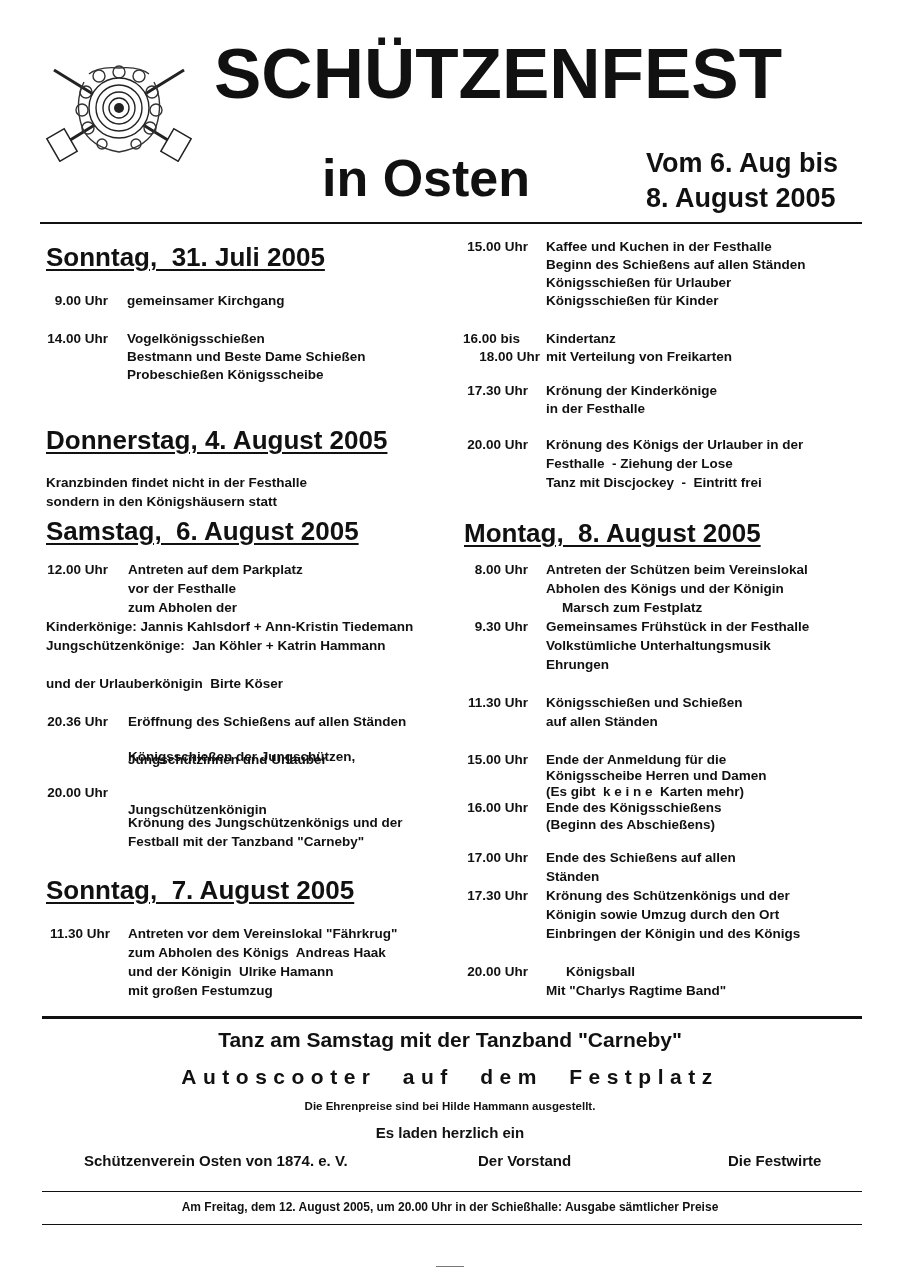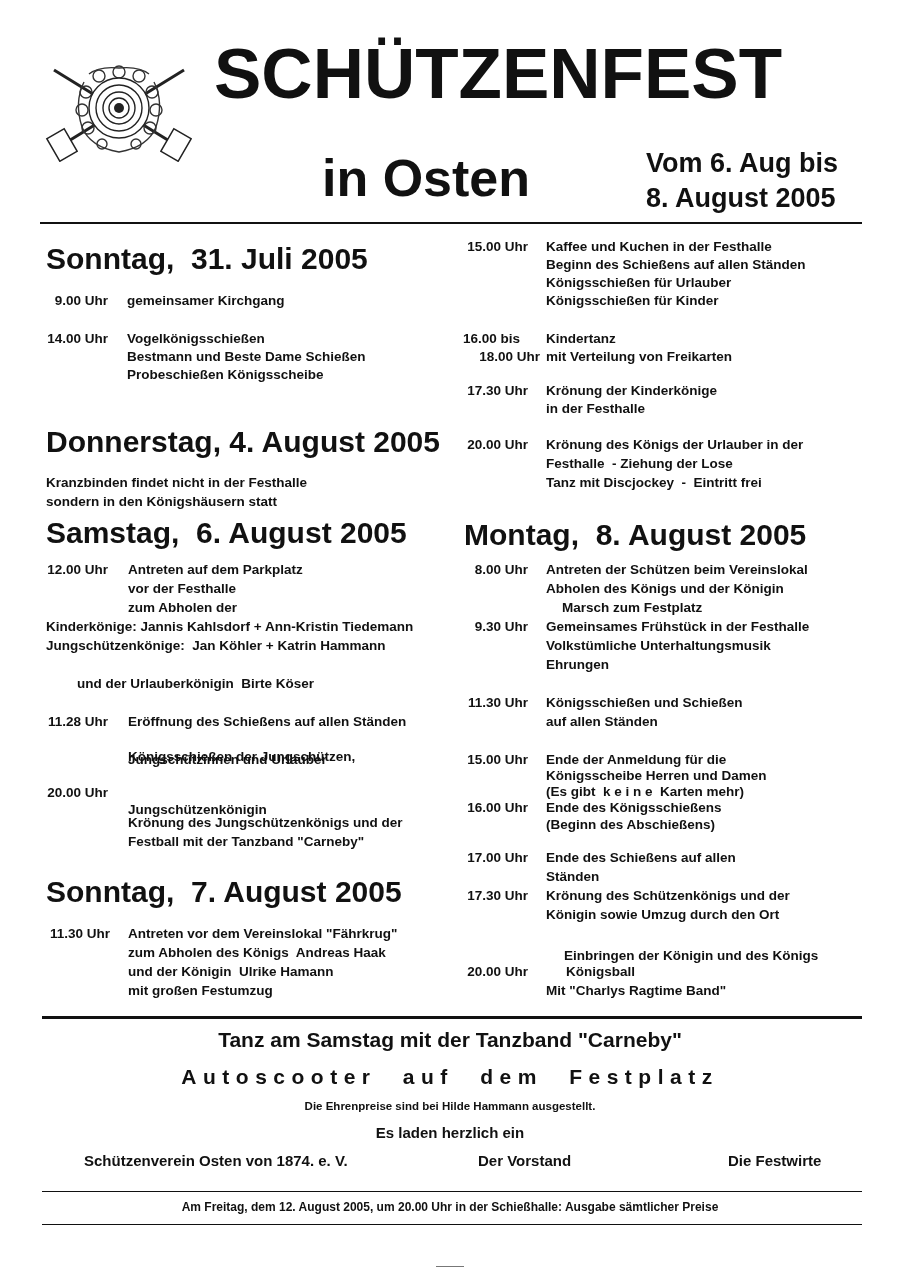--- a/index.html
+++ b/index.html
@@ -4,21 +4,21 @@
 <style>
   html, body { margin: 0; padding: 0; background: #ffffff; }
   body { width: 900px; height: 1272px; position: relative; overflow: hidden;
          font-family: "Liberation Sans", sans-serif; color: #111; }
   .abs { position: absolute; }
   .logo { left: 44px; top: 52px; width: 150px; height: 110px; }
   .title { left: 214px; top: 38px; font-size: 71px; font-weight: bold; letter-spacing: 0px; line-height: 1; }
   .subtitle { left: 322px; top: 152px; font-size: 52px; font-weight: bold; line-height: 1; }
   .daterange { left: 646px; top: 146px; font-size: 27px; font-weight: bold; line-height: 1.3; }
   .hr-top { left: 40px; top: 222px; width: 822px; height: 2px; background: #111; }
-  .day-h { font-size: 30px; font-weight: bold; text-decoration-thickness: 2px; text-underline-offset: 3px; white-space: pre; }
+  .day-h { font-size: 26px; font-weight: bold; text-decoration: underline; text-decoration-thickness: 2px; text-underline-offset: 3px; white-space: pre; }
   .row { font-size: 13.5px; font-weight: bold; line-height: 18.5px; }
   .time { position: absolute; width: 70px; text-align: right; white-space: pre; }
   .desc { position: absolute; white-space: pre; }
   .hr-mid { left: 42px; top: 1016px; width: 820px; height: 3px; background: #111; }
   .bottom-center { left: 0; width: 900px; text-align: center; font-weight: bold; }
   .hr-thin { left: 42px; height: 1px; width: 820px; background: #111; }
   .sig { font-size: 15px; font-weight: bold; top: 1152px; }
 </style>
 </head>
 <body>
@@ -87,24 +87,24 @@
 <div class="abs day-h" style="left:46px; top:516px;">Samstag,  6. August 2005</div>
 
 <div class="abs row" style="left:0; top:561px; width:450px; height:56px;">
   <span class="time" style="left:38px;">12.00 Uhr</span>
   <span class="desc" style="left:128px; top:0;">Antreten auf dem Parkplatz</span>
   <span class="desc" style="left:128px; top:19px;">vor der Festhalle</span>
   <span class="desc" style="left:128px; top:38px;">zum Abholen der</span>
 </div>
 <div class="abs row" style="left:46px; top:618px; white-space:pre;">Kinderkönige: Jannis Kahlsdorf + Ann-Kristin Tiedemann</div>
 <div class="abs row" style="left:46px; top:637px; white-space:pre;">Jungschützenkönige:  Jan Köhler + Katrin Hammann</div>
-<div class="abs row" style="left:46px; top:675px; white-space:pre;margin-left:31px;">und der Urlauberkönigin  Birte Köser</div>
+<div class="abs row" style="left:46px; top:675px; white-space:pre;">und der Urlauberkönigin  Birte Köser</div>
 
 <div class="abs row" style="left:0; top:713px; width:450px; height:56px;">
-  <span class="time" style="left:38px;">11.28 Uhr</span>
+  <span class="time" style="left:38px;">20.36 Uhr</span>
   <span class="desc" style="left:128px; top:0;">Eröffnung des Schießens auf allen Ständen</span>
   <span class="desc" style="left:128px; top:19px;margin-top:16px;">Königsschießen der Jungschützen,</span>
   <span class="desc" style="left:128px; top:38px;">Jungschützinnen und Urlauber</span>
 </div>
 <div class="abs row" style="left:0; top:784px; width:450px; height:38px;">
   <span class="time" style="left:38px;">20.00 Uhr</span>
   <span class="desc" style="left:128px; top:0;margin-top:30px;">Krönung des Jungschützenkönigs und der</span>
   <span class="desc" style="left:128px; top:17px;">Jungschützenkönigin</span>
 </div>
 <div class="abs row" style="left:128px; top:833px; white-space:pre;">Festball mit der Tanzband "Carneby"</div>
@@ -177,21 +177,21 @@
 </div>
 <div class="abs row" style="left:0; top:849px; width:900px; height:38px;">
   <span class="time" style="left:458px;">17.00 Uhr</span>
   <span class="desc" style="left:546px; top:0;">Ende des Schießens auf allen</span>
   <span class="desc" style="left:546px; top:19px;">Ständen</span>
 </div>
 <div class="abs row" style="left:0; top:887px; width:900px; height:56px;">
   <span class="time" style="left:458px;">17.30 Uhr</span>
   <span class="desc" style="left:546px; top:0;">Krönung des Schützenkönigs und der</span>
   <span class="desc" style="left:546px; top:19px;">Königin sowie Umzug durch den Ort</span>
-  <span class="desc" style="left:564px; top:38px;margin-top:22px;">Einbringen der Königin und des Königs</span>
+  <span class="desc" style="left:546px; top:38px;">Einbringen der Königin und des Königs</span>
 </div>
 <div class="abs row" style="left:0; top:963px; width:900px; height:38px;">
   <span class="time" style="left:458px;">20.00 Uhr</span>
   <span class="desc" style="left:546px; top:0;padding-left:20px;">Königsball</span>
   <span class="desc" style="left:546px; top:19px;">Mit "Charlys Ragtime Band"</span>
 </div>
 
 <div class="abs hr-mid"></div>
 <div class="abs bottom-center" style="top:1028px; font-size:21px;">Tanz am Samstag mit der Tanzband "Carneby"</div>
 <div class="abs bottom-center" style="top:1065px; font-size:21px; letter-spacing:6.5px; word-spacing:14px;">Autoscooter auf dem Festplatz</div>

